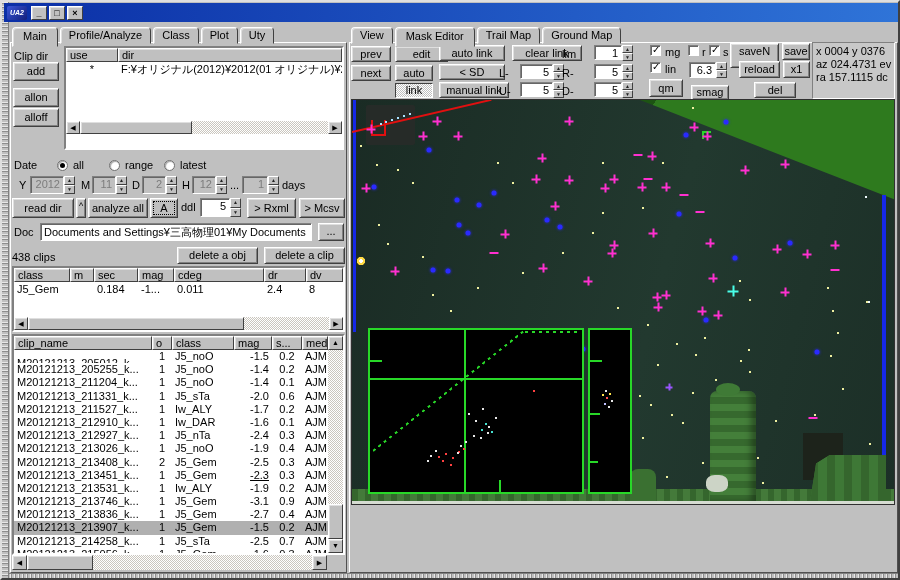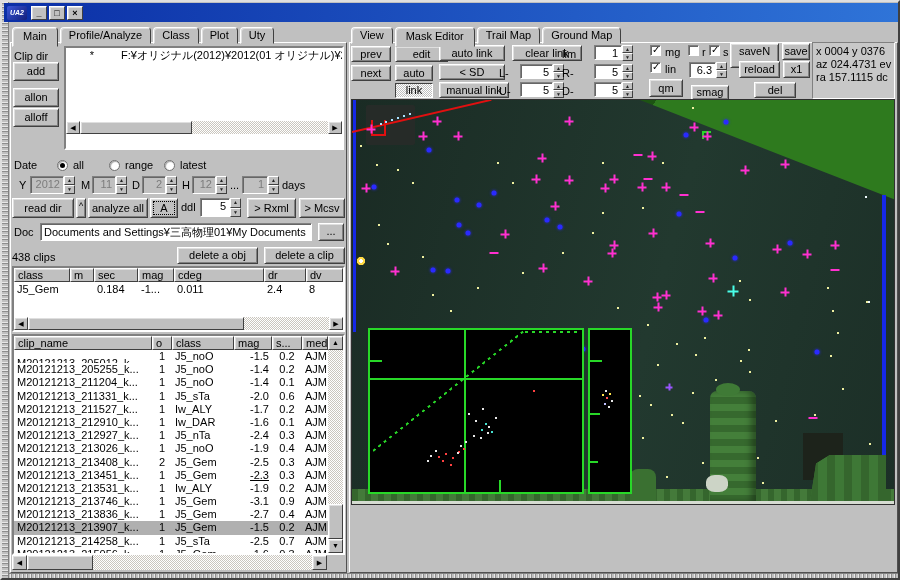--- a/index.html
+++ b/index.html
@@ -92,20 +92,24 @@
     <span class="tab">Trail Map</span>
     <span class="tab">Ground Map</span>
   </div>
 
 <span class="abs lbl" style="left:12px;top:48px;">Clip dir</span>
 <div class="abs btn" style="left:11px;top:60px;width:46px;height:19px;line-height:17px;">add</div>
 <div class="abs btn" style="left:11px;top:86px;width:46px;height:19px;line-height:17px;">allon</div>
 <div class="abs btn" style="left:11px;top:106px;width:46px;height:19px;line-height:17px;">alloff</div>
 
 <div class="abs list" style="left:62px;top:44px;width:280px;height:104px;">
+  <div class="trh">
+      <span class="th" style="width: 52px;">use</span>
+      <span class="th" style="width: 224px;">dir</span>
+    </div>
   <div>
       <div class="tr" style="height: 14px; line-height: 14px;">
         <span class="td al-c" style="width: 52px;">*</span>
         <span class="td al-l" style="width: 224px;">F:¥オリジナル(2012)¥2012(01 オリジナル)¥201212¥</span>
       </div>
     </div>
   <div class="abs" style="left:0;top:73px;width:276px;height:13px;">
     <span class="abs sbtn" style="left:0;top:0;width:14px;height:13px;">◀</span>
     <span class="abs sthumb" style="left:14px;top:0;width:112px;height:13px;"></span>
     <span class="abs strack" style="left:126px;top:0;width:136px;height:13px;"></span>

